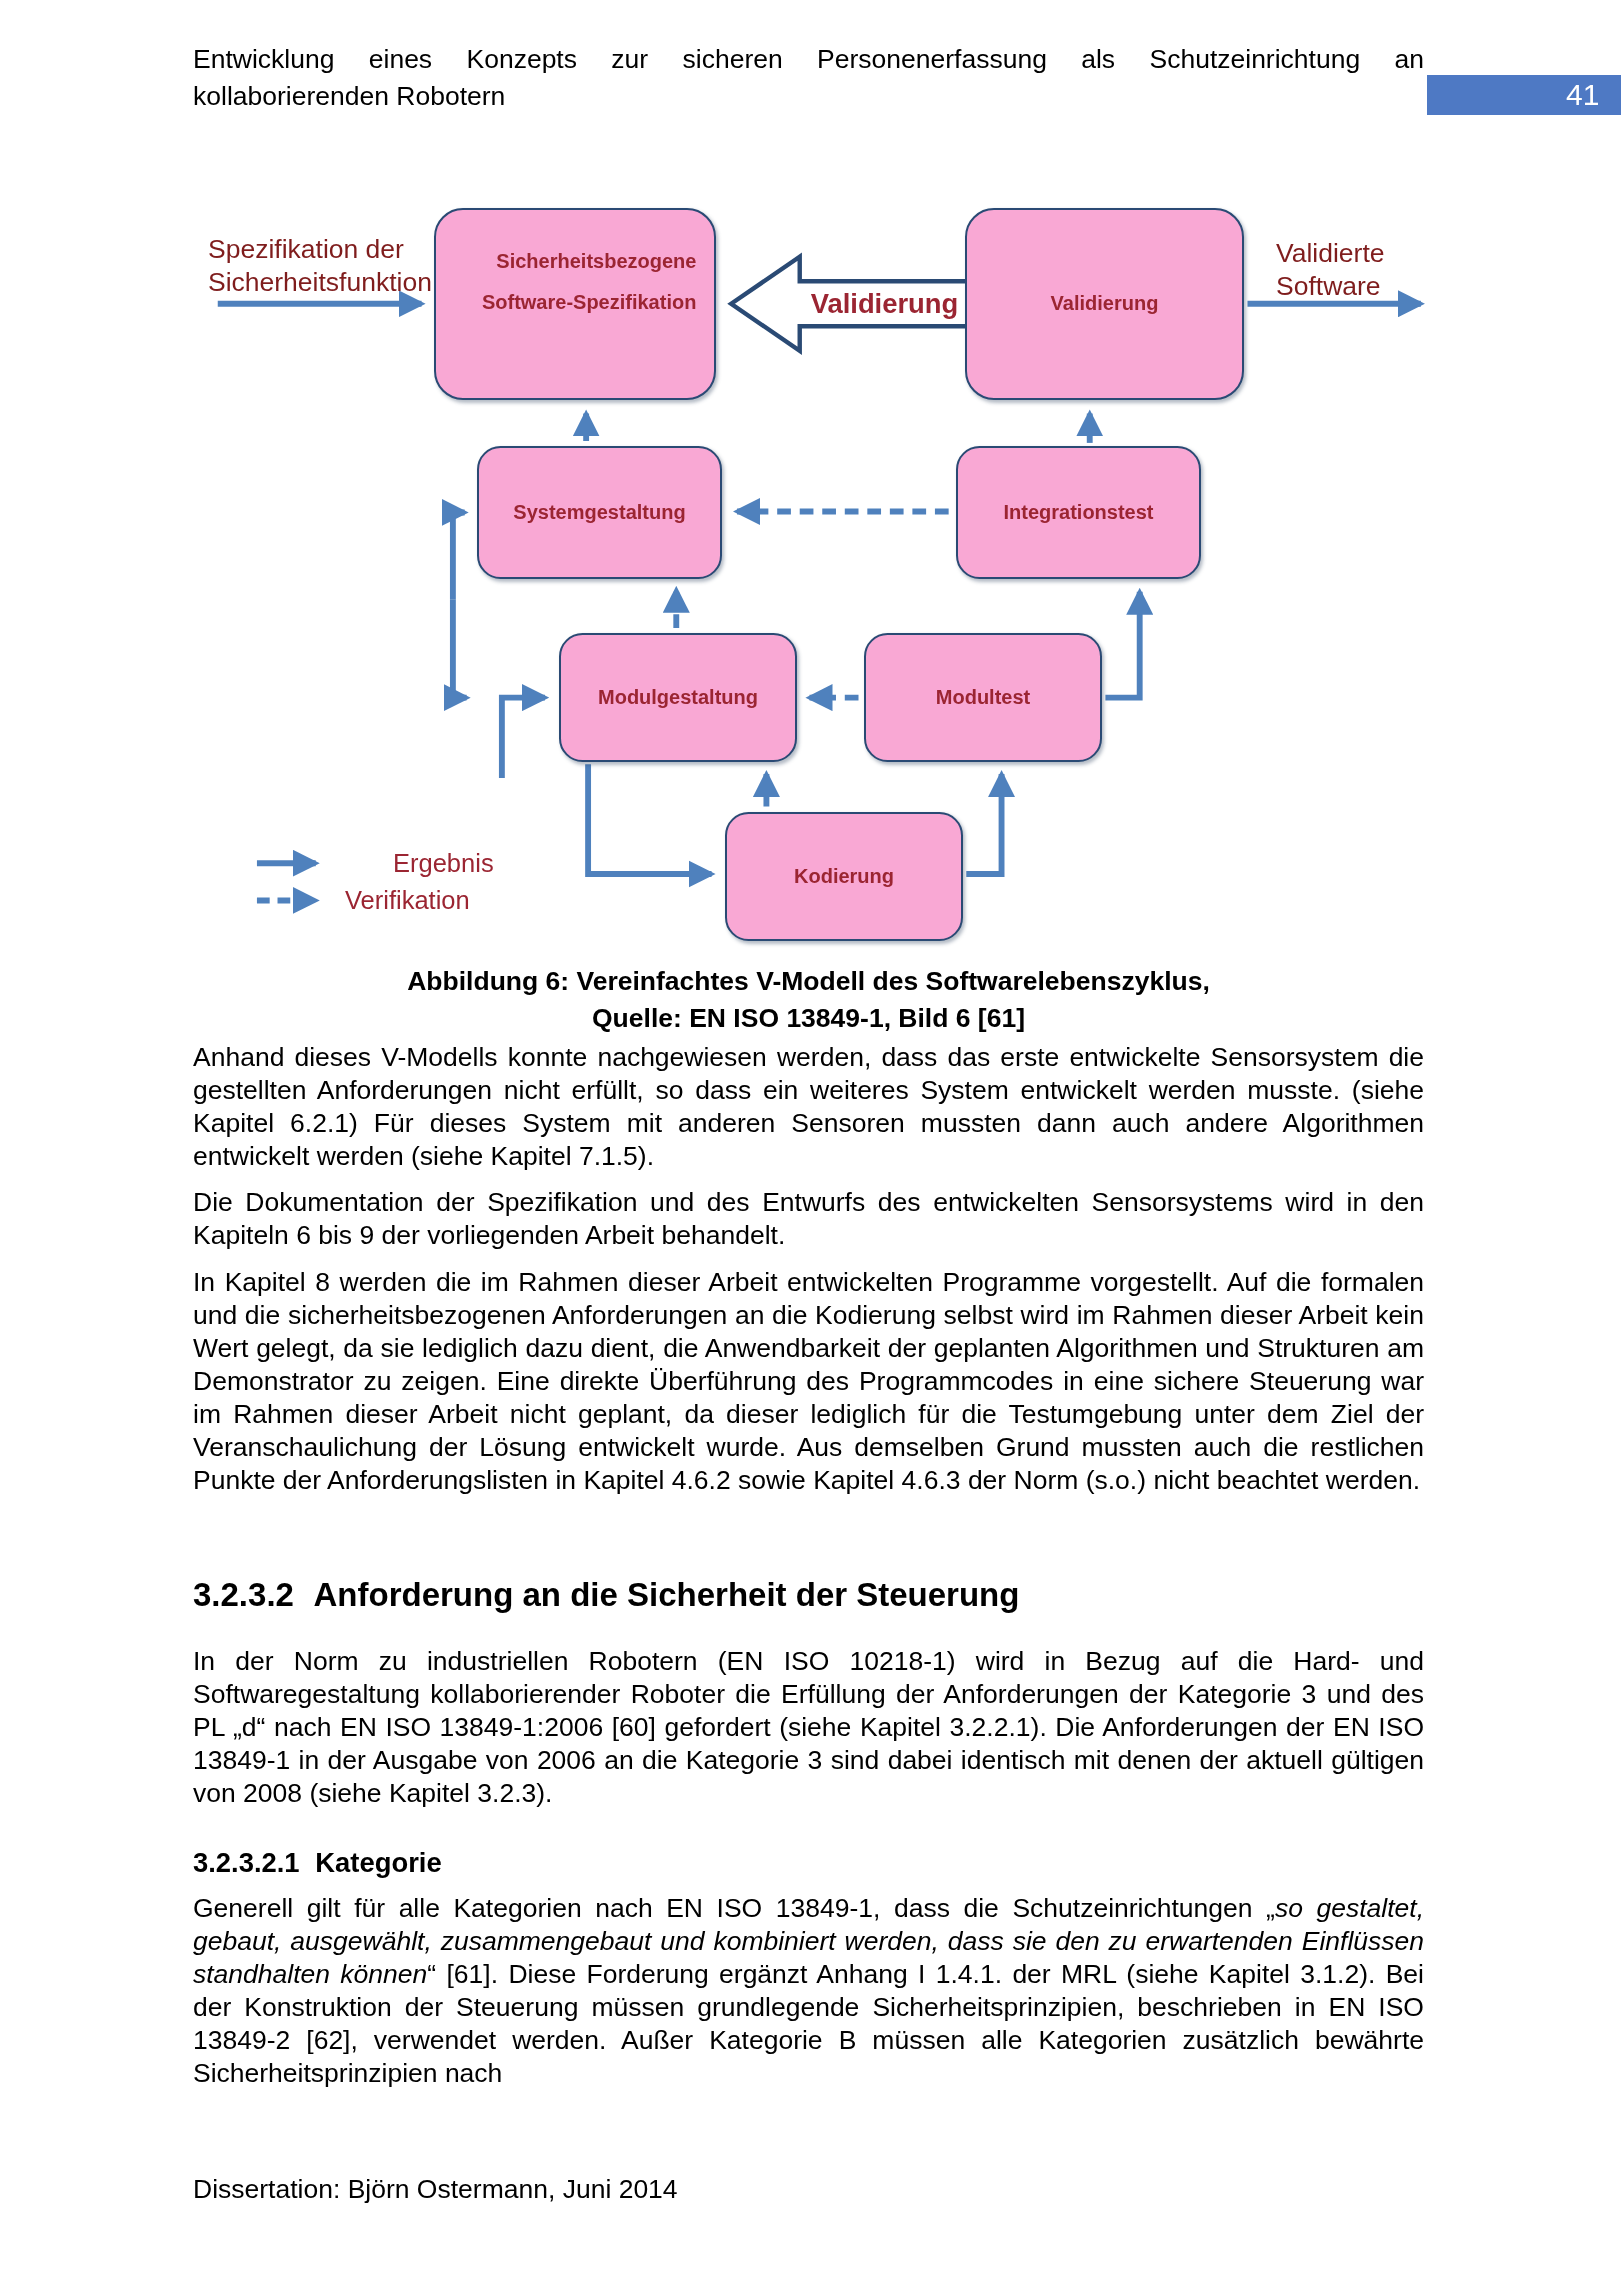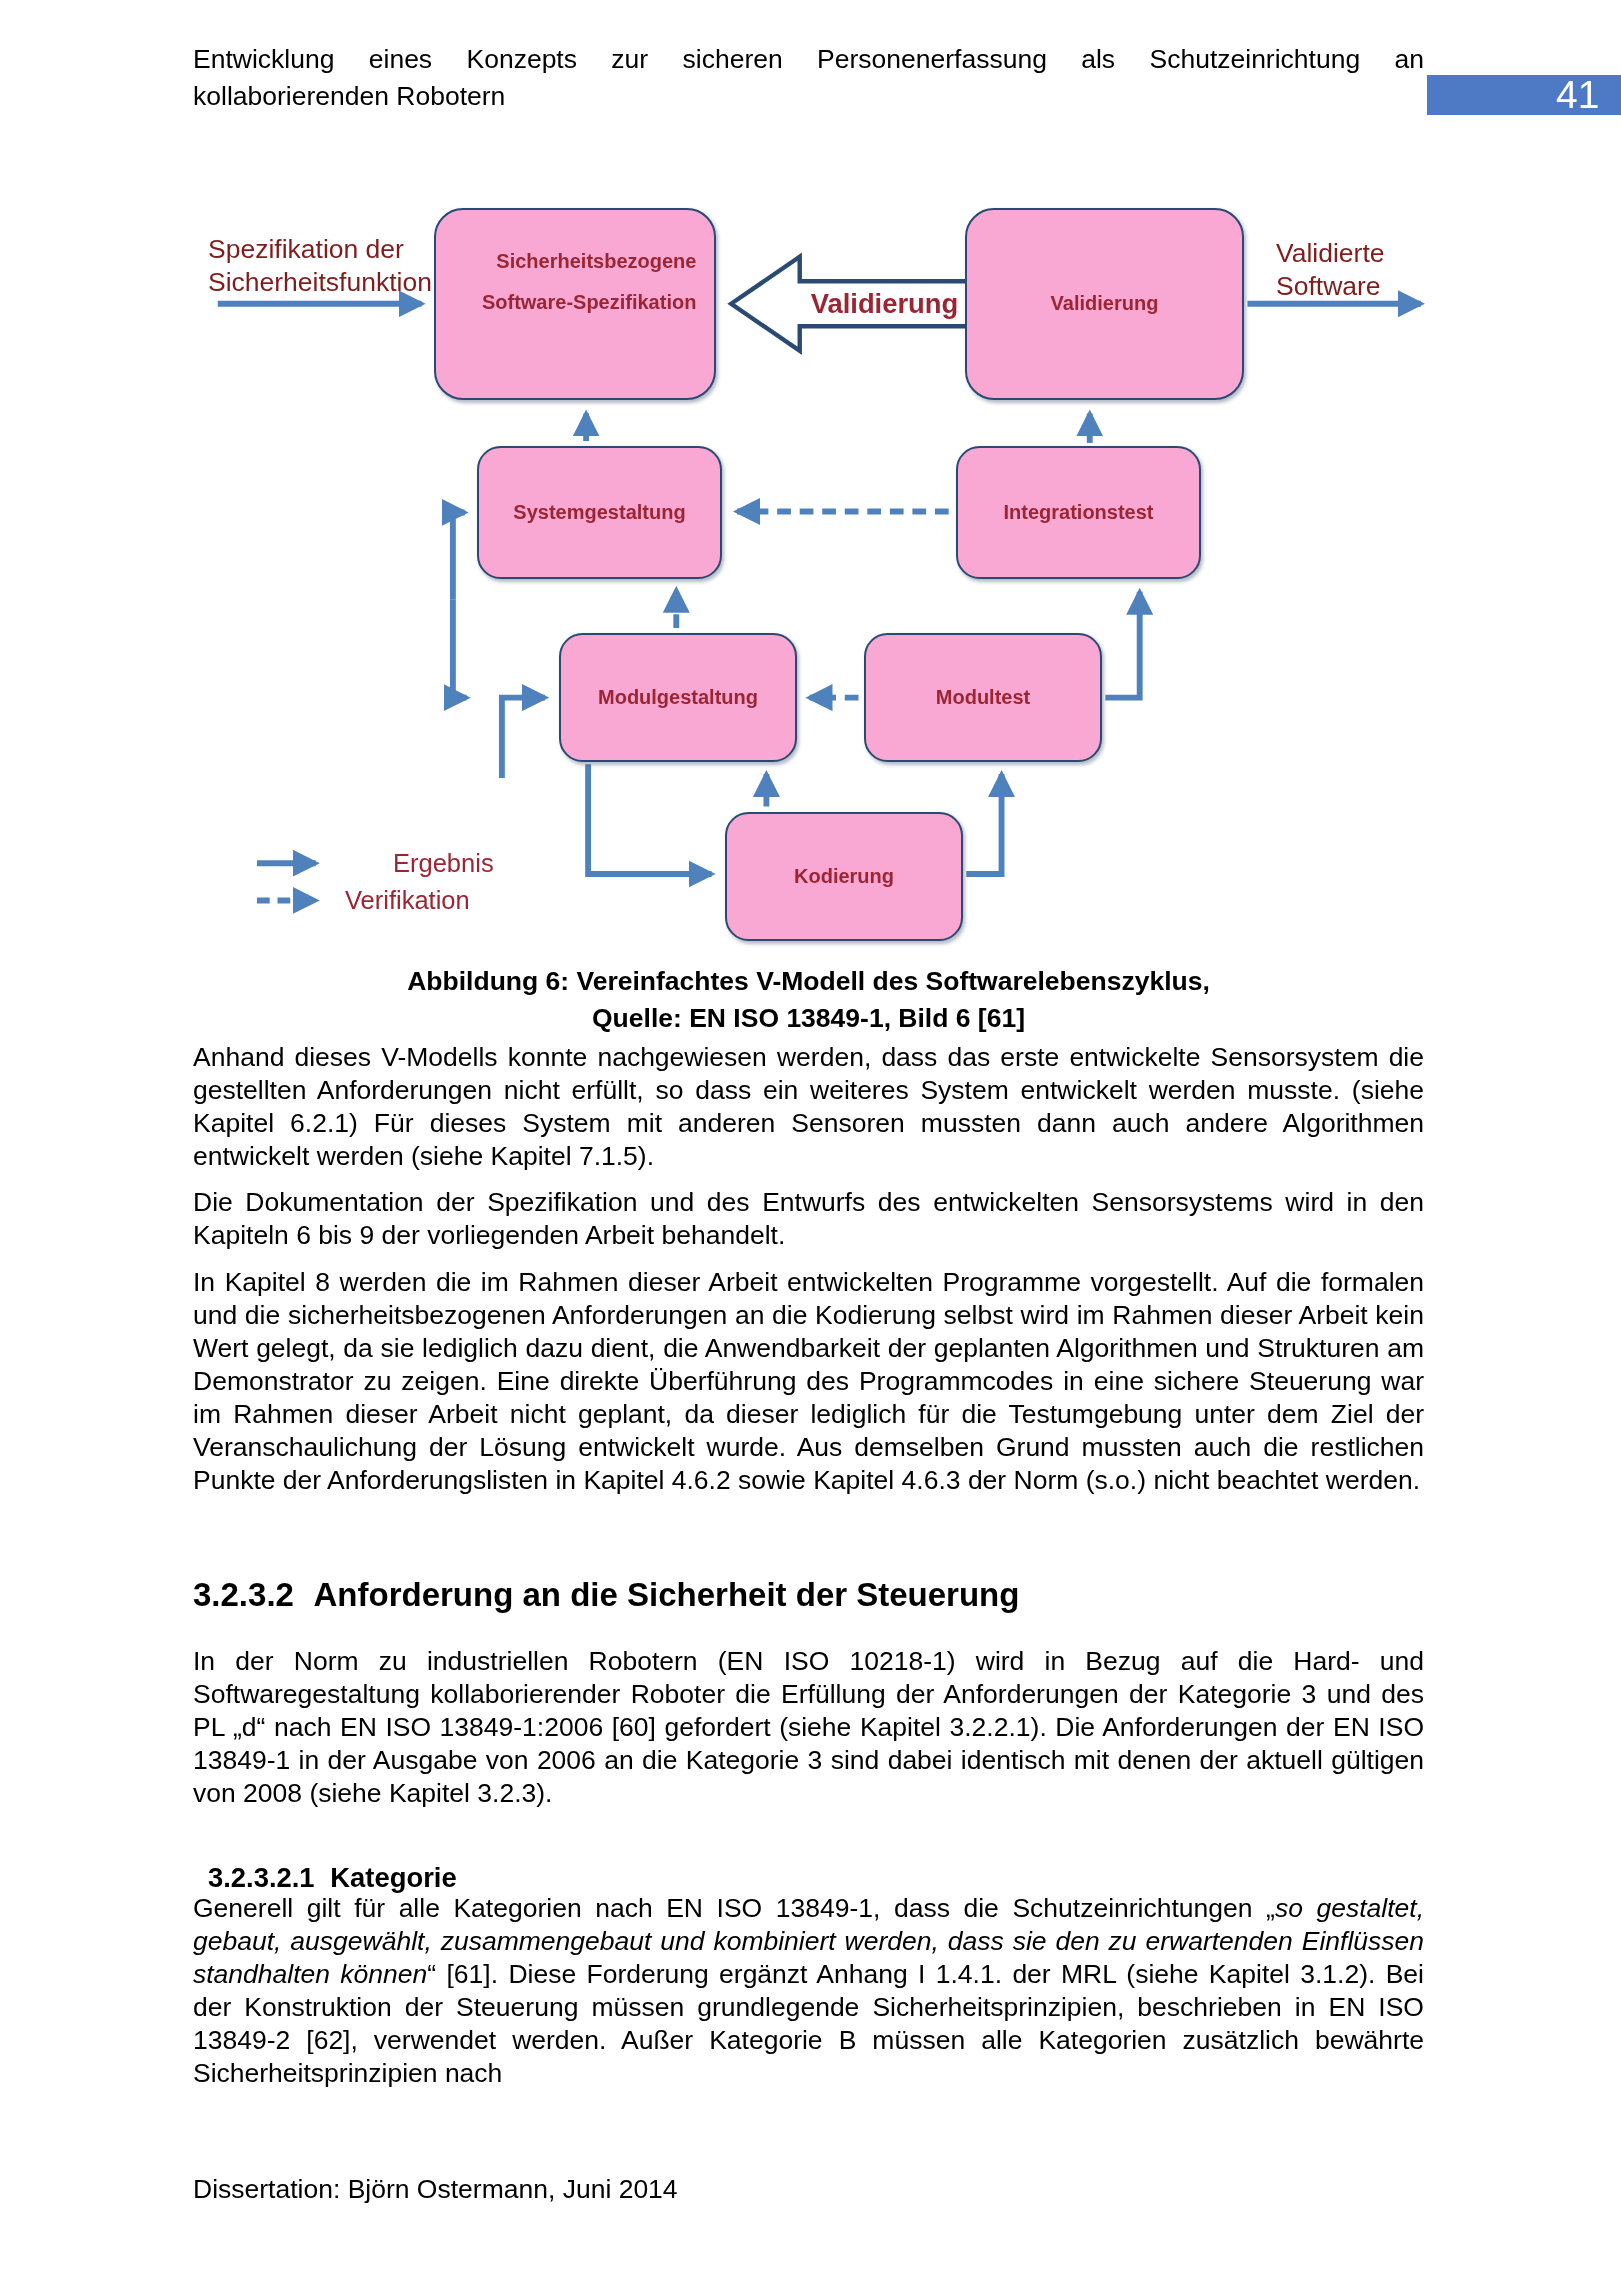--- a/index.html
+++ b/index.html
@@ -6,21 +6,21 @@
   .page{
     position:relative; width:1621px; height:2293px; background:#ffffff;
     font-family:"Liberation Sans", sans-serif; color:#000; overflow:hidden;
   }
   
   .running-header{position:absolute; left:193px; top:41px; width:1231px; font-size:26.5px; line-height:37px;}
   .running-header .t1{text-align:justify; text-align-last:justify;}
   .running-header .t2{text-align:left;}
   .pagebadge{
     position:absolute; left:1427px; top:75px; width:194px; height:40px;
-    background:#4e79c4; color:#fff; font-size:39px; line-height:40px;
+    background:#4e79c4; color:#fff; font-size:30px; line-height:40px;
     text-align:right; padding:0; box-sizing:border-box; padding-right:21.6px;
   }
   
   .diagram{position:absolute; left:0; top:196px; width:1621px; height:774px;}
   .diagram svg{position:absolute; left:0; top:0;}
   .dbox{
     position:absolute; box-sizing:border-box; background:#f9a8d4;
     border:2.9px solid #2a4a74; border-radius:23.5px;
     box-shadow:2px 2.9px 3.9px rgba(40,60,90,.35);
     display:flex; align-items:center; justify-content:center; text-align:right;
@@ -34,21 +34,21 @@
   }
   .legendlabel{position:absolute; color:#9b2532; font-size:25.5px; line-height:33px; white-space:nowrap;}
   
   .caption{position:absolute; left:193px; top:963px; width:1231px; text-align:center;
            font-weight:bold; font-size:26.5px; line-height:37px;}
   
   .para{position:absolute; left:193px; width:1231px; font-size:26.5px; line-height:33px;
         text-align:justify; margin:0;}
   .h2{position:absolute; left:193px; width:1231px; font-size:33px; font-weight:bold; margin:0;}
   .h2 .num{display:inline-block; margin-right:19.6px;}
-  .h3{position:absolute; left:193px; width:1231px; font-size:27.4px; font-weight:bold; margin:15px;}
+  .h3{position:absolute; left:193px; width:1231px; font-size:27.4px; font-weight:bold; margin:0;}
   .h3 .num{display:inline-block; margin-right:15.7px;}
   .it{font-style:italic;}
   
   .footer{position:absolute; left:193px; top:2174px; width:1231px; font-size:26.5px;}
 </style>
 </head>
 <body>
 
 <div class="page">
 

